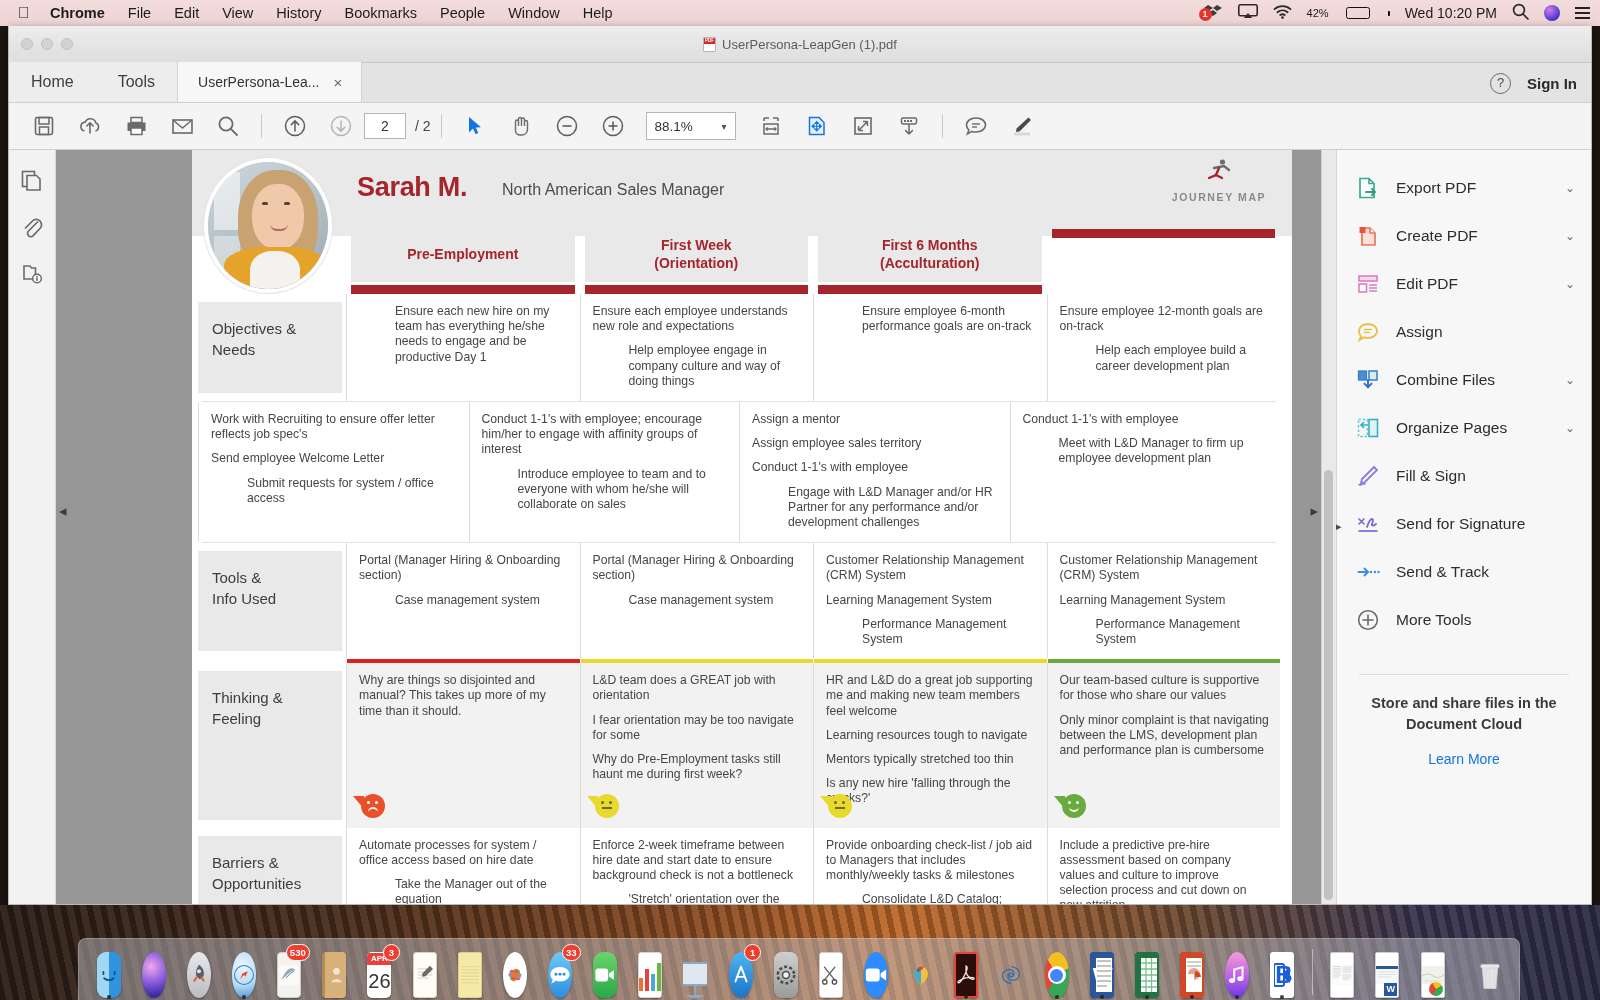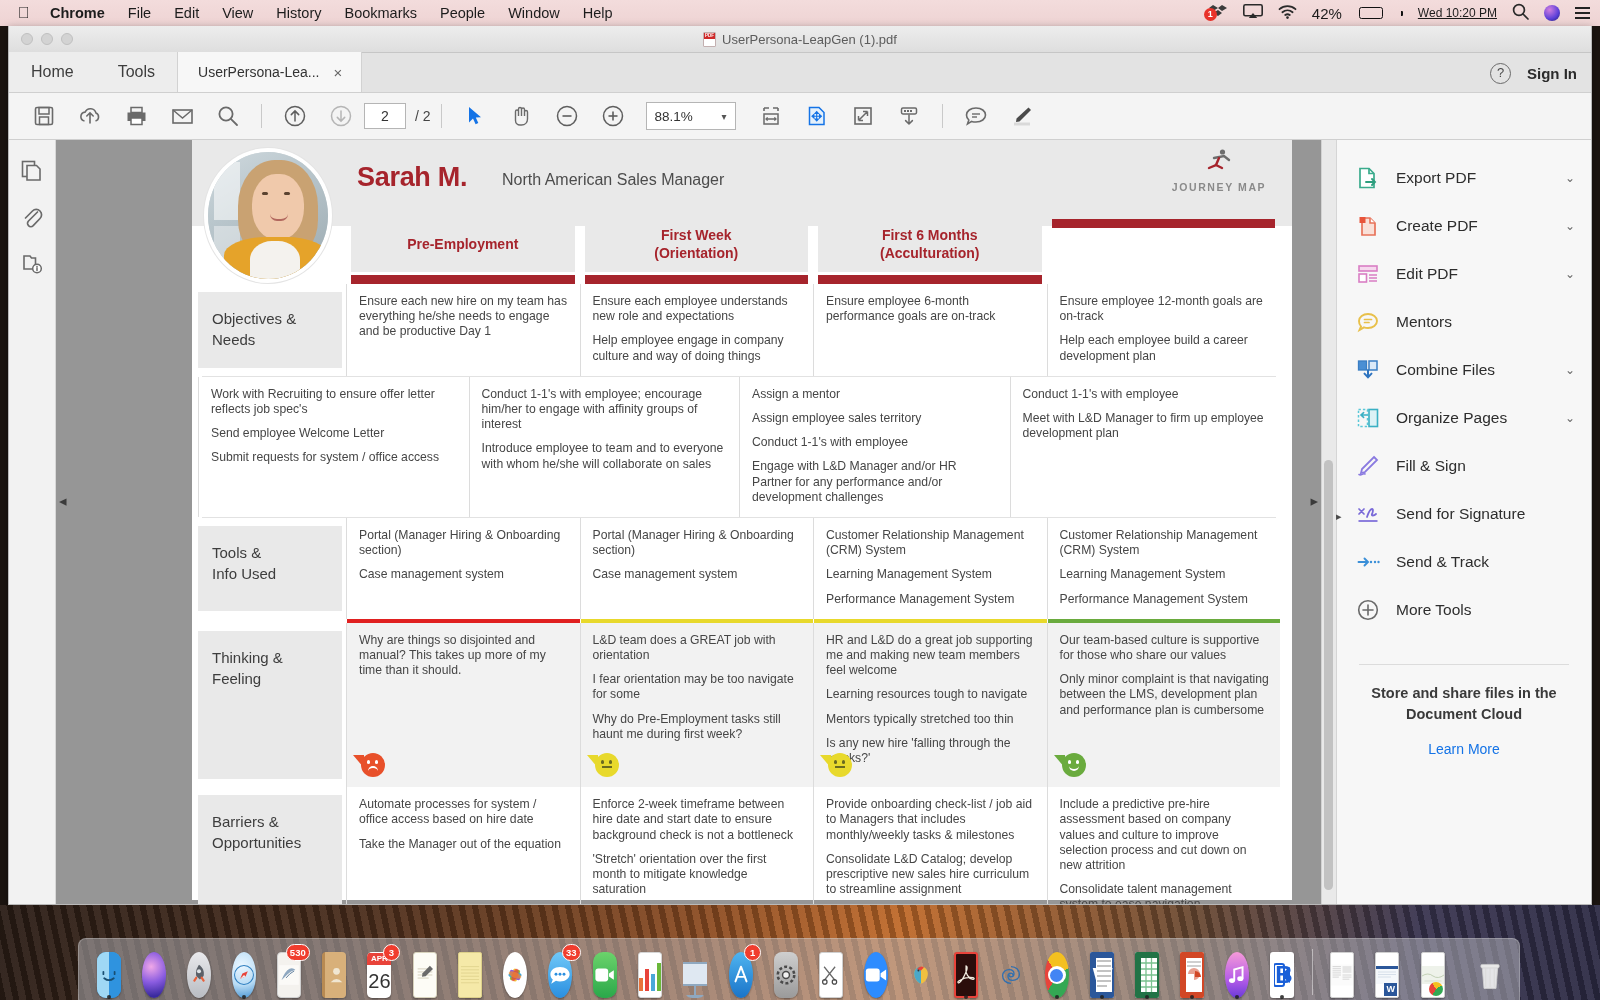--- a/index.html
+++ b/index.html
@@ -21,38 +21,38 @@
   .menubar .mi { margin-right: 23px; white-space: nowrap; }
   .menubar .mi.bold { font-weight: bold; }
   .menubar .right { position: absolute; right: 10px; top: 0; height: 26px;
     display: flex; align-items: center; gap: 15px; }
   .mb-badge { position: relative; }
   .mb-badge .dot {
     position: absolute; left: -5px; top: 4px; width: 13px; height: 13px;
     background: #e8322a; border-radius: 50%; color: #fff; font-size: 9px;
     line-height: 13px; text-align: center; font-weight: bold;
   }
-  .batt { display: flex; align-items: center; gap: 17px; font-size: 15px; }
+  .batt { display: flex; align-items: center; gap: 17px; font-size: 11px; }
   .batt-body { width: 24px; height: 12px; border: 1.6px solid #111; border-radius: 2.5px;
     position: relative; padding: 1.5px; }
   .batt-fill { width: 42%; height: 100%; background: #111; border-radius: 1px; }
   .batt-cap { width: 2px; height: 5px; background: #111; border-radius: 0 1px 1px 0; margin-left: 1px; }
   .siri { width: 16px; height: 16px; border-radius: 50%;
     background: radial-gradient(circle at 35% 30%, #d07de0, #5a3fd8 60%, #241a66); }
   .hamb { display: flex; flex-direction: column; gap: 3px; }
   .hamb span { display: block; width: 15px; height: 2px; background: #222; }
 
   
   .win {
     position: absolute; left: 8px; top: 26px; width: 1584px; height: 879px;
     background: #f2f2f2; border: 1px solid #b9b9b9; border-top: none;
     box-shadow: 0 2px 8px rgba(0,0,0,.35); overflow: hidden;
   }
   .titlebar {
-    height: 27px; background: linear-gradient(180deg,#ededed,#dedede);
+    height: 37px; background: linear-gradient(180deg,#ededed,#dedede);
     border-bottom: 1px solid #c6c6c6; display: flex; align-items: center;
     position: relative;
   }
   .traffic { display: flex; gap: 8px; margin-left: 12px; }
   .traffic i { width: 12px; height: 12px; border-radius: 50%; background: #d3d3d3;
     border: 1px solid #c0c0c0; display: block; }
   .title-center { position: absolute; left: 0; right: 0; text-align: center;
     font-size: 13px; color: #5c5c5c; display: flex; justify-content: center;
     align-items: center; gap: 6px; pointer-events: none; }
   .pdf-mini { width: 13px; height: 15px; background: #fff; border: 1px solid #c3b0b0;
@@ -164,21 +164,21 @@
   
   .grid { position: absolute; left: 6px; top: 76px; width: 1082px; }
   .gridrow { display: flex; }
   .rowlabel { width: 148px; flex: 0 0 148px; padding: 8px 4px 8px 0; }
   .rowlabel .box { background: #e9e9e9; height: 100%; padding: 16px 14px;
     font-size: 15px; color: #3d3d3d; line-height: 21px; }
   .cells { flex: 1; display: flex; }
   .cell { flex: 1; border-left: 1px solid #dcdcdc; padding: 10px 11px 12px 12px; position: relative; }
   .cell:first-child { border-left: 1px solid #dcdcdc; }
   .cell p { font-size: 12.2px; line-height: 15.2px; color: #464646; margin-bottom: 9px; }
-  .cell p:last-child { margin-bottom: 0; }
+  .cell p:last-child { margin-bottom: 0; margin-left: 36px; }
 
   
   .phaserow { display: flex; padding-left: 148px; }
   .phase { flex: 1; margin: 0 5px; }
   .phase .cap { background: #e9e9e9; height: 56px; display: flex; align-items: center;
     justify-content: center; text-align: center; font-size: 14px; font-weight: bold;
     color: #a6242c; line-height: 18px; }
   .phase .bar { height: 9px; background: #a6242c; margin-top: 3px; }
 
   .rowsep { height: 1px; background: #e2e2e2; margin: 0 4px; }
@@ -259,21 +259,21 @@
             <path d="M4.4 7.2 A8 8 0 0 1 14.6 7.2" fill="none" stroke="#2a2a2a" stroke-width="1.8" stroke-linecap="round"></path>
             <path d="M7.2 10.1 A4 4 0 0 1 11.8 10.1" fill="none" stroke="#2a2a2a" stroke-width="1.8" stroke-linecap="round"></path>
             <circle cx="9.5" cy="12.6" r="1.3" fill="#2a2a2a"></circle>
           </svg>
       </span>
       <span class="batt">
         <span>42%</span>
         <span class="batt-body"><span class="batt-fill"></span></span>
         <span class="batt-cap"></span>
       </span>
-      <span style="font-size:12px;text-decoration:underline;">Wed 10:20 PM</span>
+      <span style="font-size:14px;">Wed 10:20 PM</span>
       <span>
         <svg width="17" height="17" viewBox="0 0 17 17">
             <circle cx="7" cy="7" r="5.4" fill="none" stroke="#2a2a2a" stroke-width="1.7"></circle>
             <line x1="11" y1="11" x2="16" y2="16" stroke="#2a2a2a" stroke-width="1.7" stroke-linecap="round"></line>
           </svg>
       </span>
       <span class="siri"></span>
       <span class="hamb">
           <span></span>
           <span></span>
@@ -736,21 +736,21 @@
           <span class="chev">⌄</span>
         </div>
 
         <div class="rtool">
           <span class="ico">
             <svg width="24" height="24" viewBox="0 0 24 24">
                 <path d="M12 4 C17 4 21 7 21 11 C21 15 17 18 12 18 C10.5 18 9.2 17.8 8 17.4 L3.5 20 L5 16.4 C3.5 15 3 13.1 3 11 C3 7 7 4 12 4 Z" fill="none" stroke="#e8c04a" stroke-width="1.9"></path>
                 <path d="M8.5 9.5 h7 M8.5 12.5 h4.5" stroke="#e8c04a" stroke-width="1.7" stroke-linecap="round"></path>
               </svg>
           </span>
-          <span class="lbl">Mentors</span>
+          <span class="lbl">Assign</span>
           <span class="chev"></span>
         </div>
 
         <div class="rtool">
           <span class="ico">
             <svg width="24" height="24" viewBox="0 0 24 24">
                 <rect x="2.5" y="3" width="8" height="9" fill="#4a8fd4" stroke="#3a7ec4" stroke-width="1.3"></rect>
                 <rect x="13" y="3" width="8" height="9" fill="#dceaf8" stroke="#3a7ec4" stroke-width="1.5"></rect>
                 <path d="M12 12 v7 M8.5 15.6 L12 19.2 L15.5 15.6" fill="none" stroke="#2e74c0" stroke-width="2" stroke-linecap="round"></path>
               </svg>

